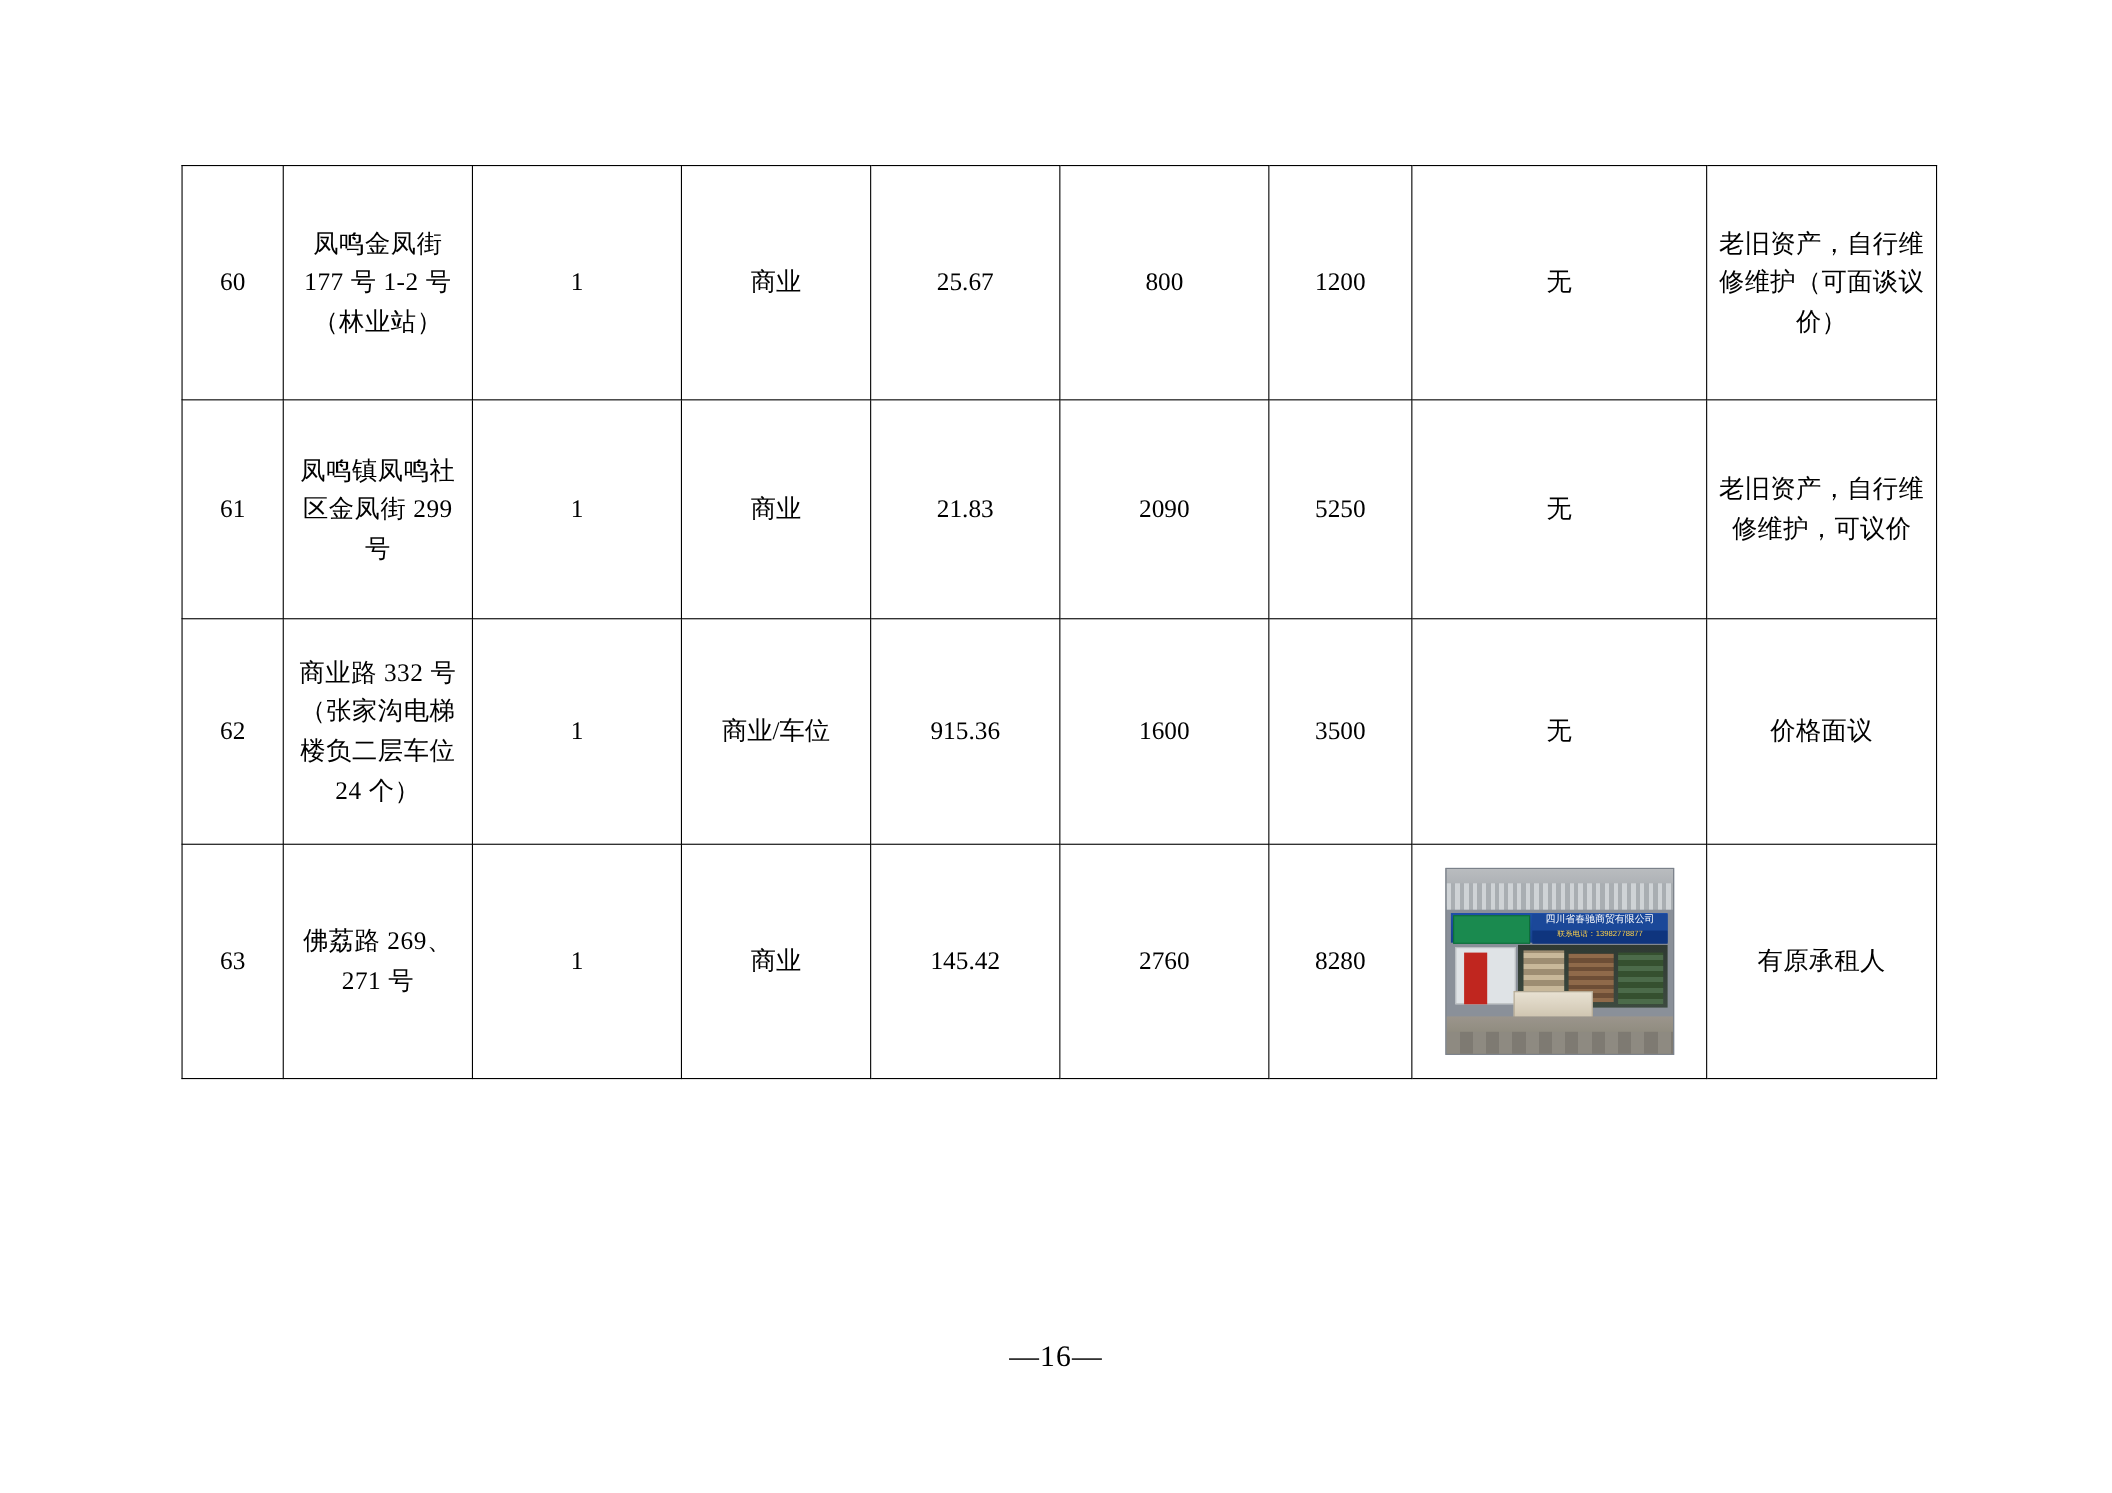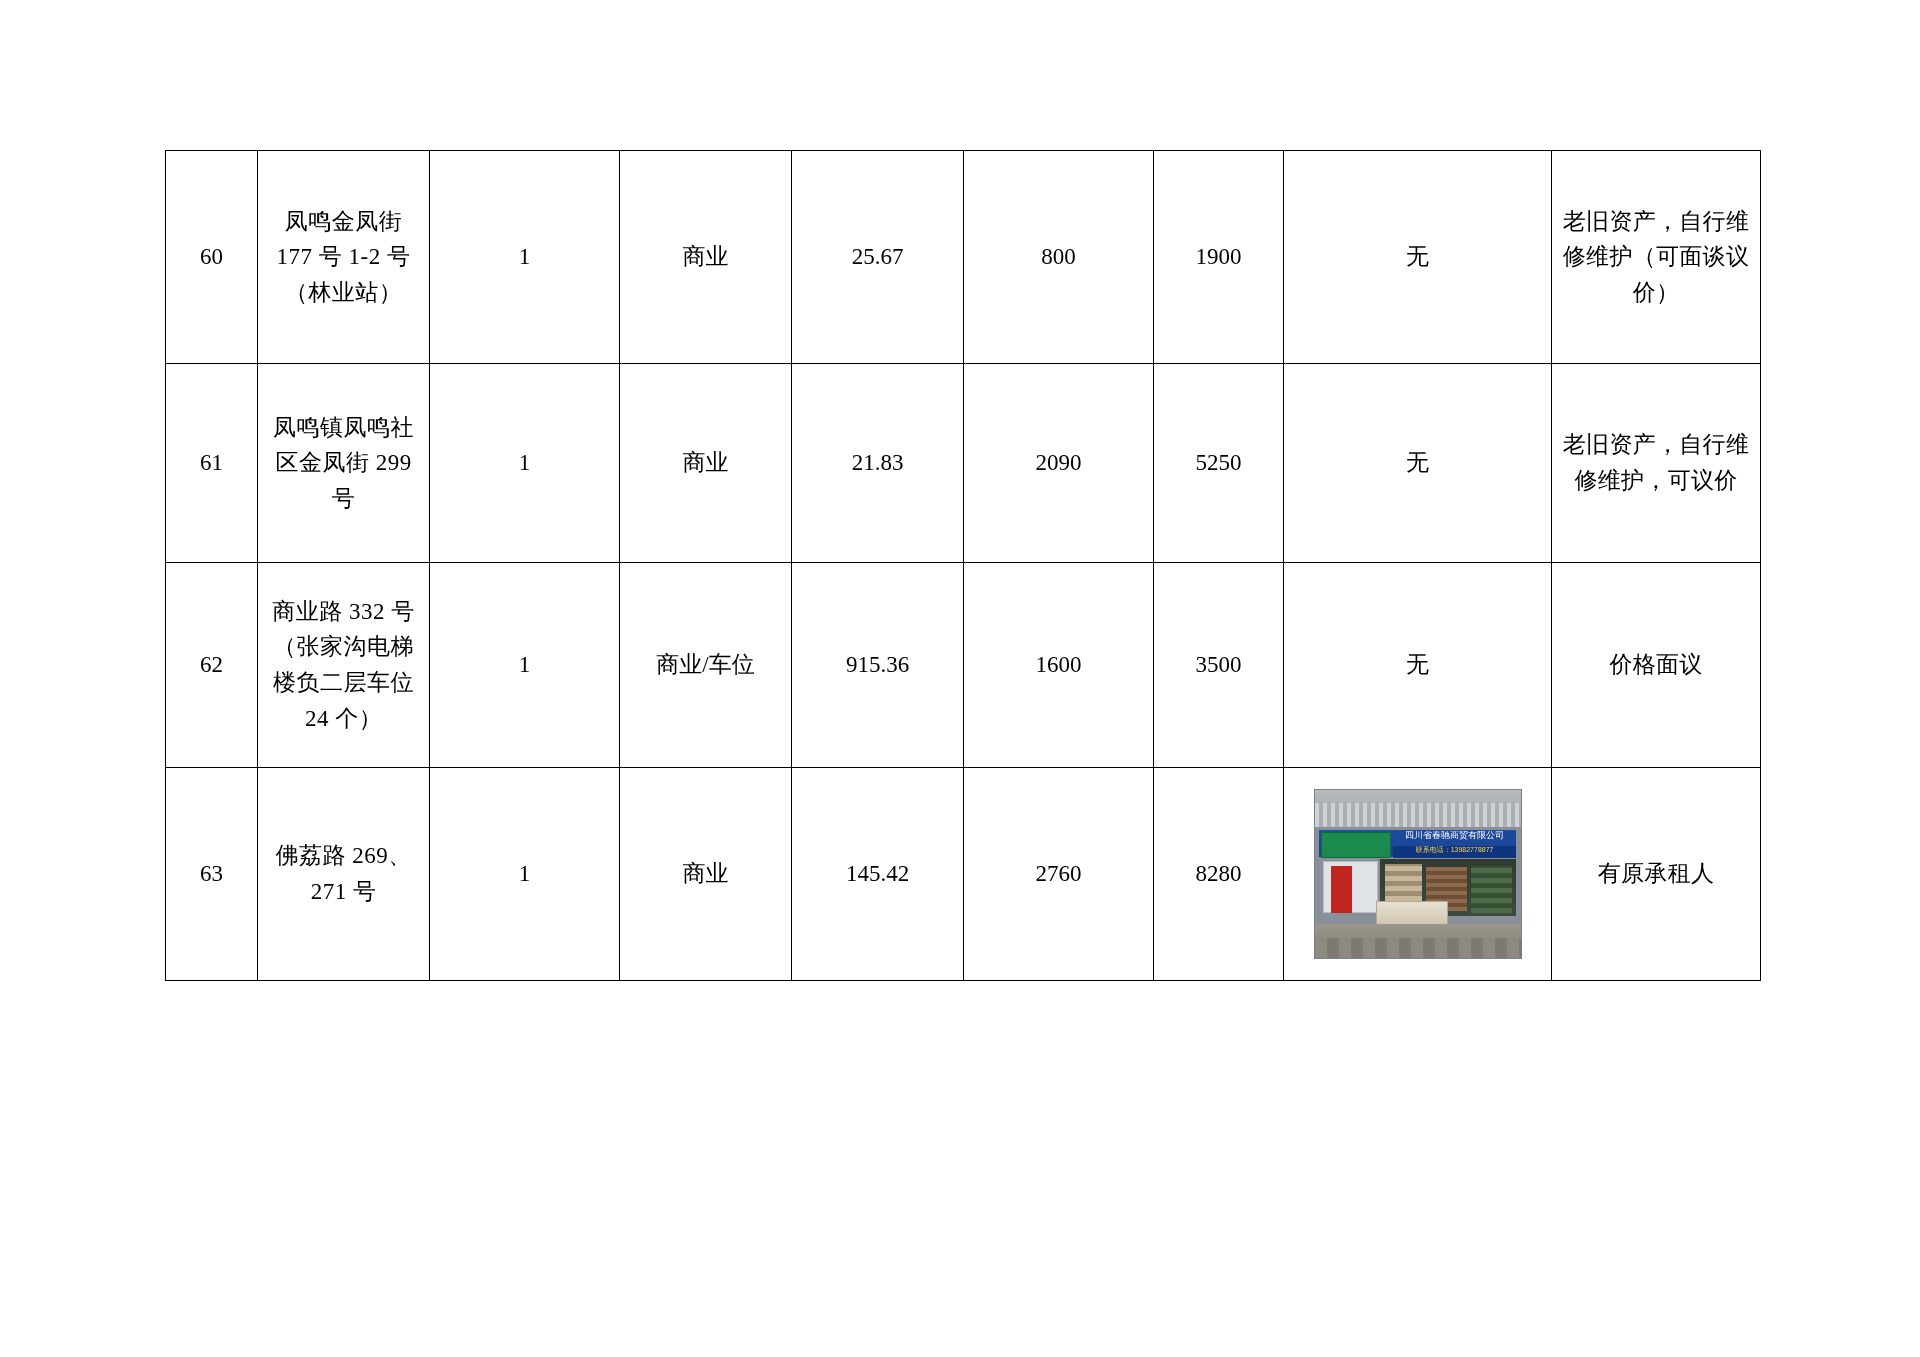--- a/index.html
+++ b/index.html
@@ -185,21 +185,21 @@
         <col class="c-note">
       </colgroup>
       <tbody>
         <tr class="row-60">
           <td>60</td>
           <td class="cell-addr">凤鸣金凤街 177 号 1-2 号（林业站）</td>
           <td>1</td>
           <td>商业</td>
           <td>25.67</td>
           <td>800</td>
-          <td>1900</td>
+          <td>1200</td>
           <td>无</td>
           <td class="cell-note">老旧资产，自行维修维护（可面谈议价）</td>
         </tr>
 
         <tr class="row-61">
           <td>61</td>
           <td class="cell-addr">凤鸣镇凤鸣社区金凤街 299 号</td>
           <td>1</td>
           <td>商业</td>
           <td>21.83</td>
@@ -247,13 +247,14 @@
               <div class="ph-ground"></div>
               <div class="ph-pave"></div>
             </div>
           </td>
           <td class="cell-note">有原承租人</td>
         </tr>
       </tbody>
     </table>
   </div>
 
+  <div class="page-number">—16—</div>
 </div>
 
 </body></html>

